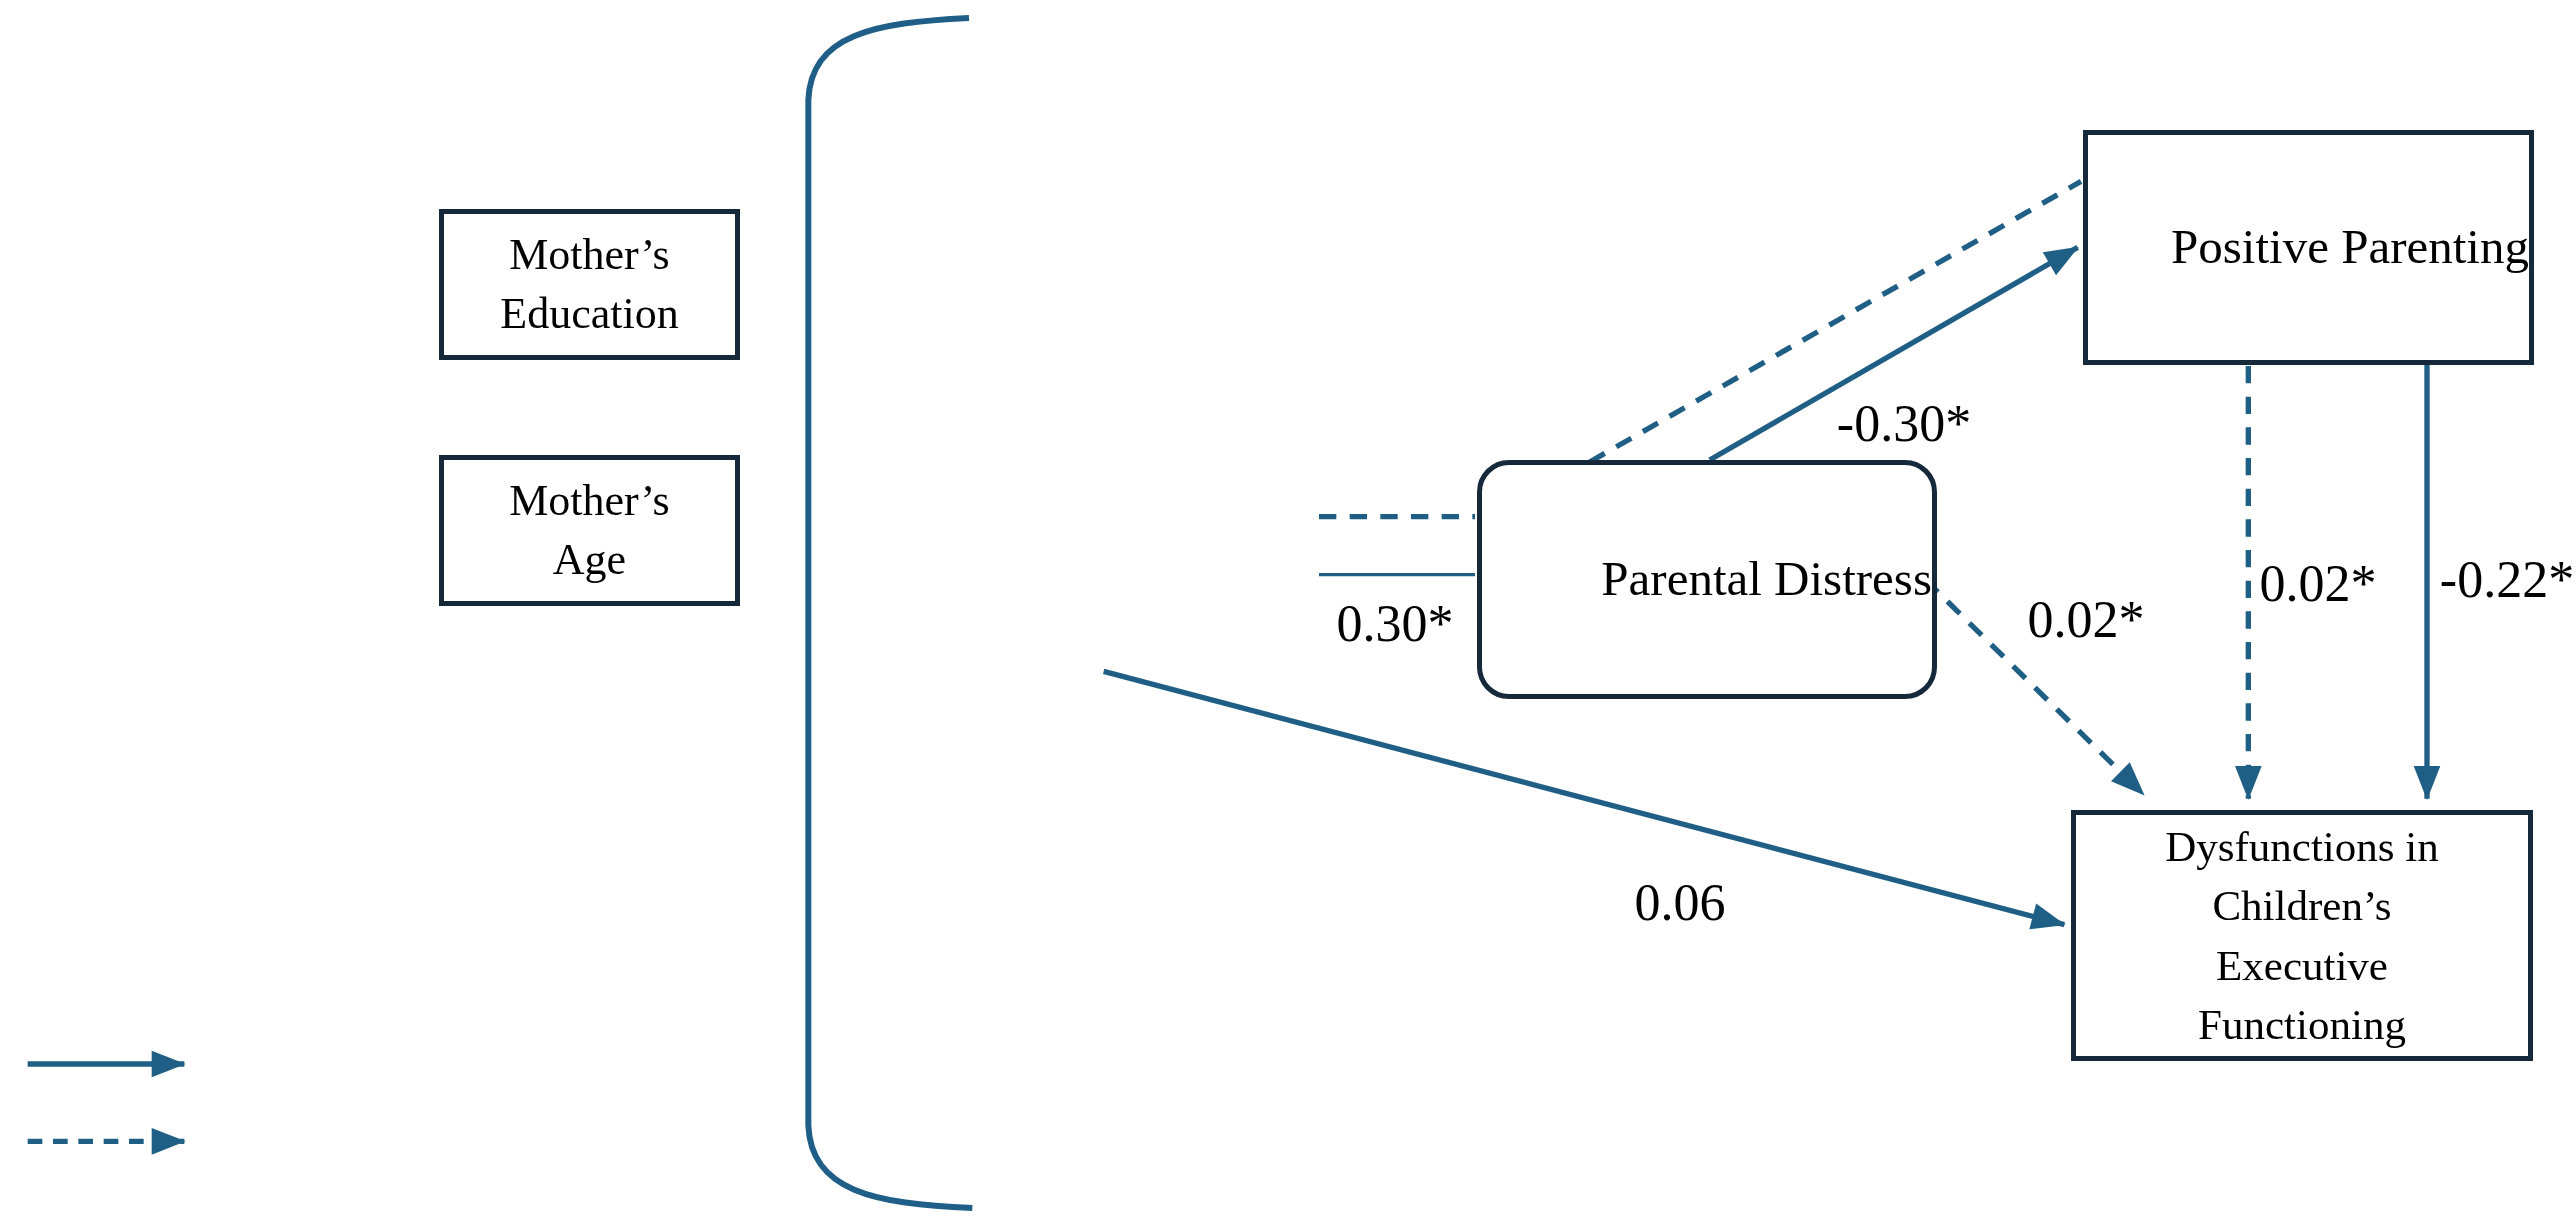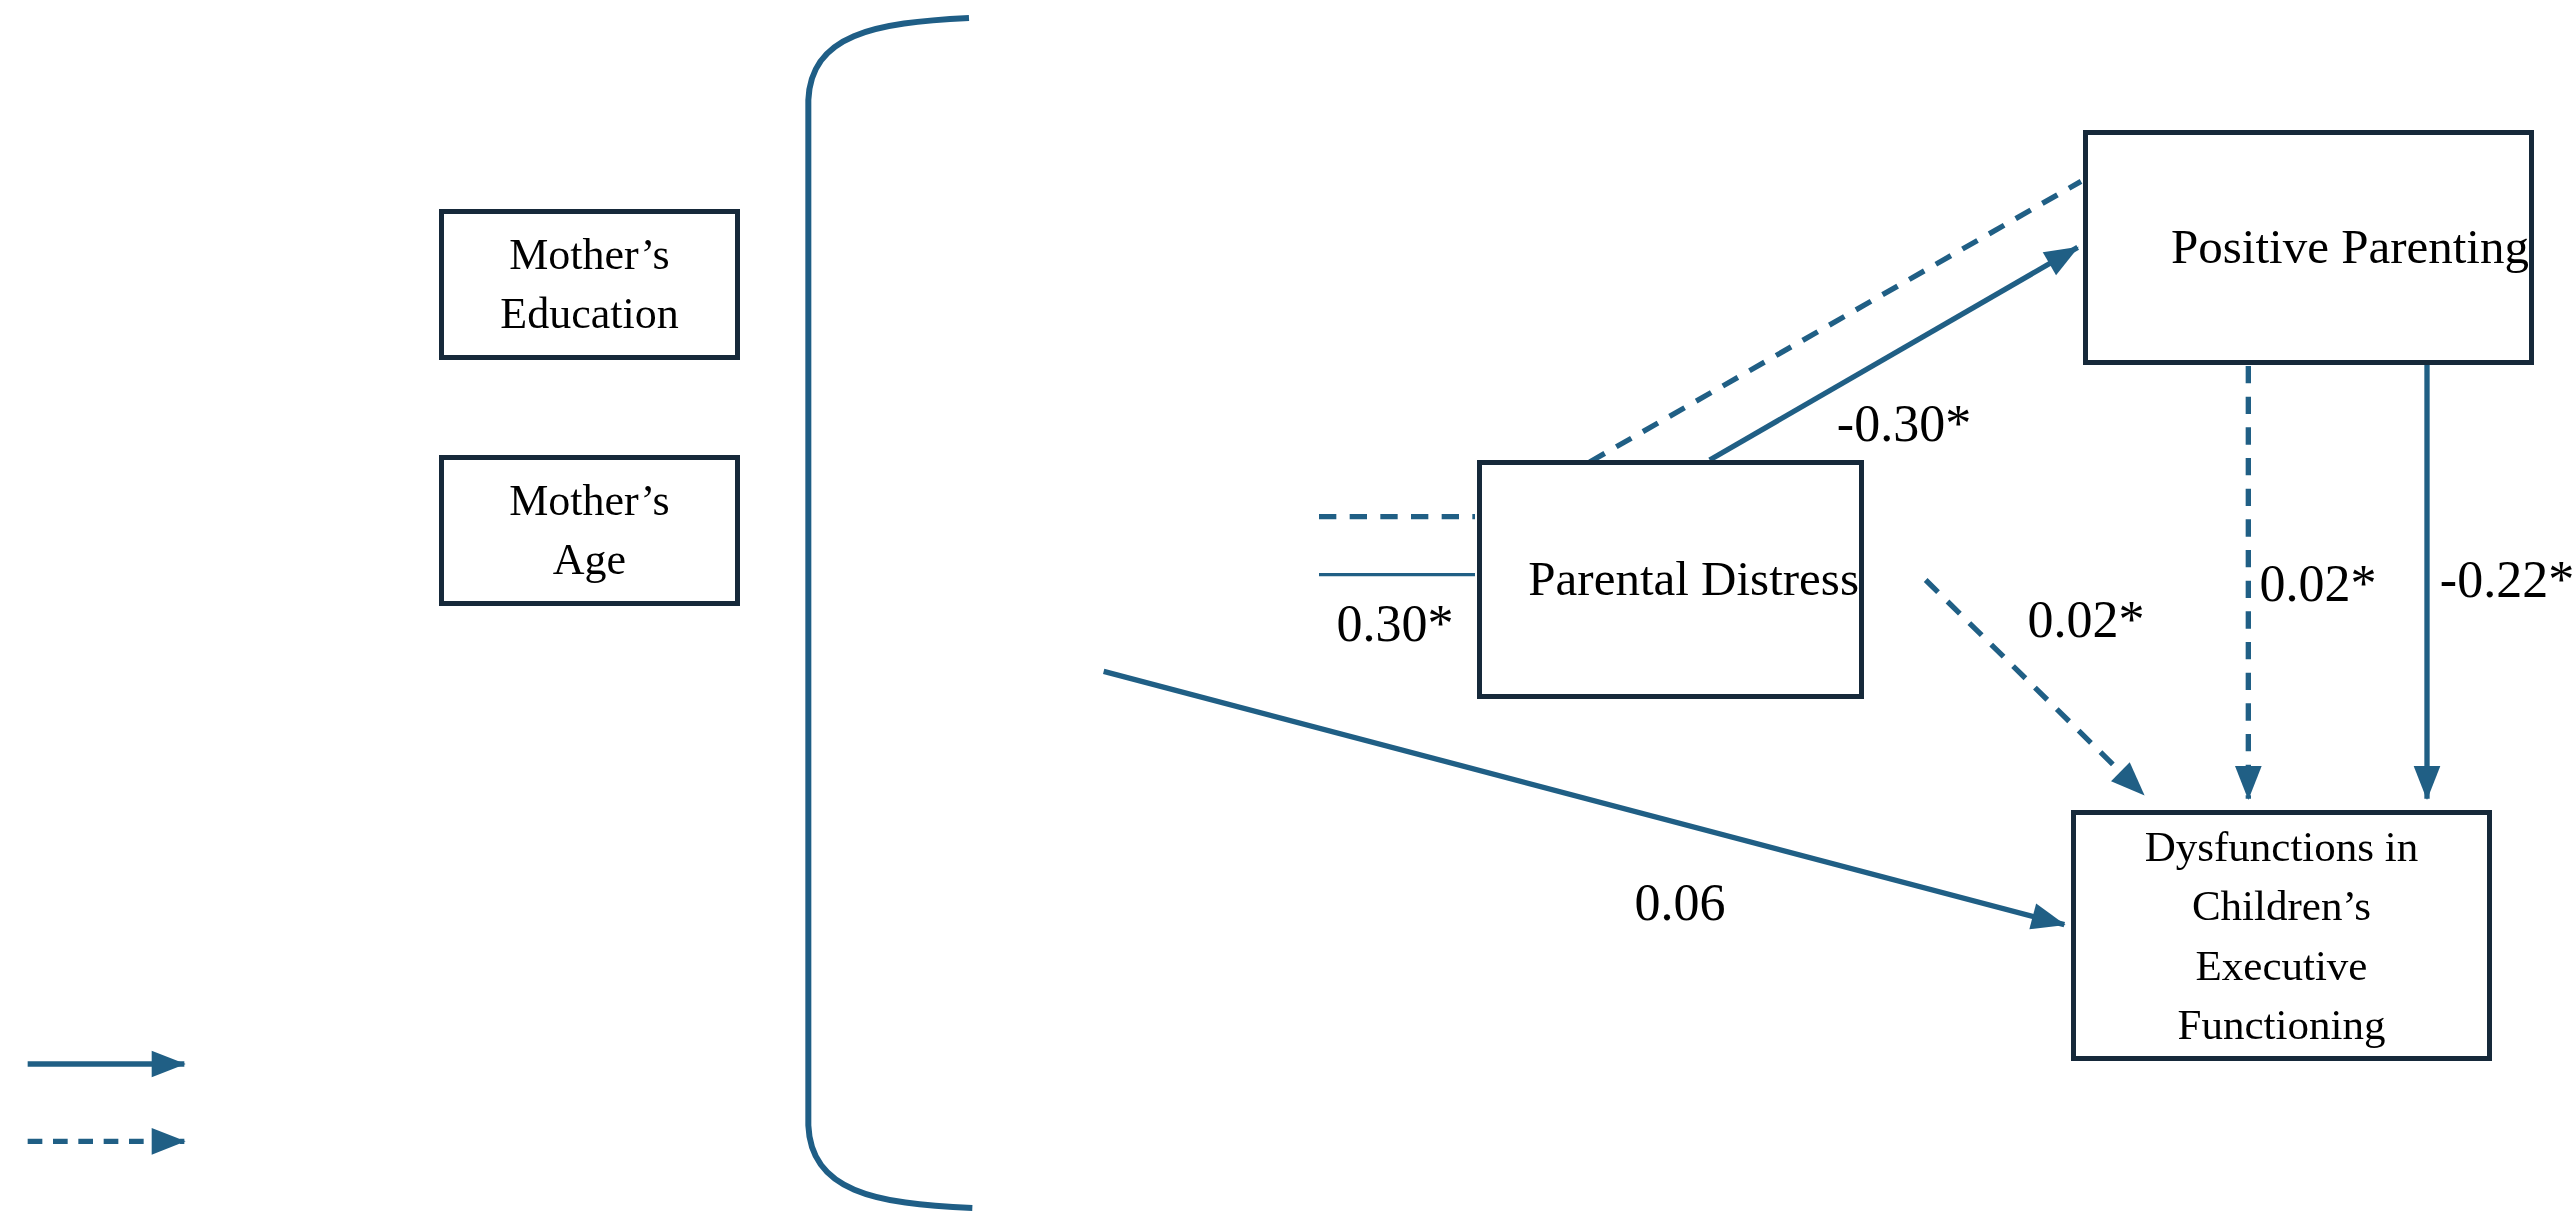--- a/index.html
+++ b/index.html
@@ -87,29 +87,29 @@
     <span class="ln">Education</span>
   </div>
 
   <div class="node covariate" style="left:439px; top:455px; width:301px; height:151px;">
     <span class="ln">Mother’s</span>
     <span class="ln">Age</span>
   </div>
 
 
 
-  <div class="node main-node" style="left:1477px; top:460px; width:387px; height:239px;">
+  <div class="node main-node" style="left:1477px; top:460px; width:460px; height:239px;border-radius:32px;">
     <span class="ln">Parental Distress</span>
   </div>
 
   <div class="node main-node" style="left:2083px; top:130px; width:451px; height:235px;">
     <span class="ln">Positive Parenting</span>
   </div>
 
-  <div class="node outcome" style="left:2071px; top:810px; width:421px; height:251px;">
+  <div class="node outcome" style="left:2071px; top:810px; width:462px; height:251px;">
     <span class="ln">Dysfunctions in</span>
     <span class="ln">Children’s</span>
     <span class="ln">Executive</span>
     <span class="ln">Functioning</span>
   </div>
 
   <div class="coef" style="left:1395px; top:623px;">0.30*</div>
 
   <div class="coef" style="left:1904px; top:423px;">-0.30*</div>
 

